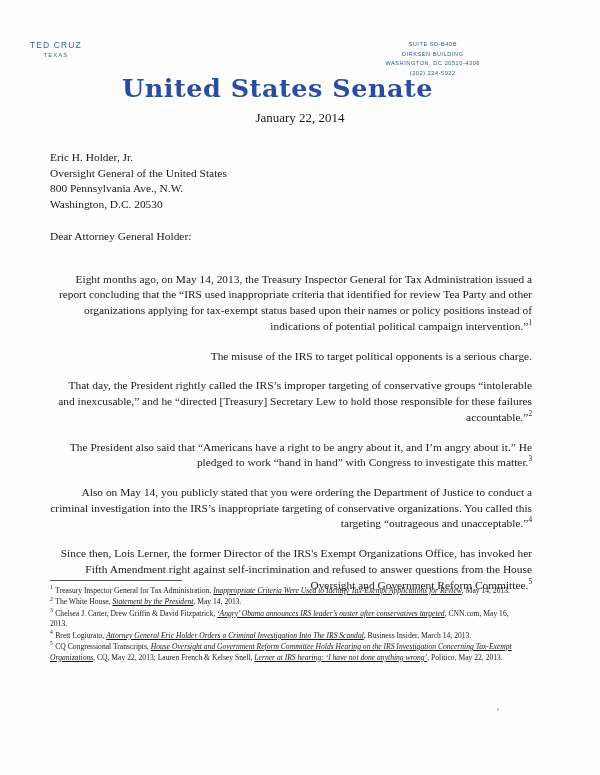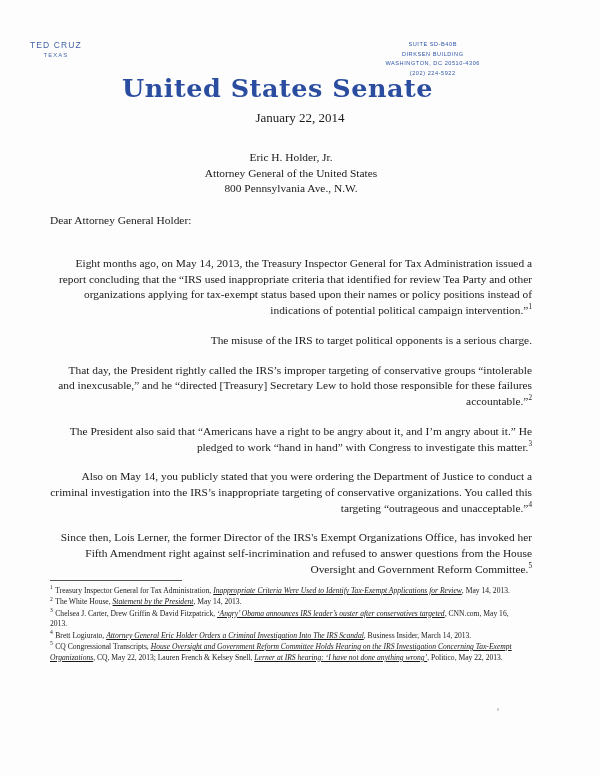--- a/index.html
+++ b/index.html
@@ -93,21 +93,20 @@
   .content {
     position: absolute;
     left: 50px;
     top: 150px;
     width: 482px;
     font-size: 11.4px;
     line-height: 1.38;
   }
   .addressee {
     margin-bottom: 16px;
-    text-align: center;
   }
   .addressee div { white-space: nowrap; }
   .salutation {
     margin-bottom: 27px;
   }
   .para {
     margin-bottom: 14px;
     text-align: right;
   }
   sup {
@@ -177,22 +176,23 @@
 
     <div class="senate-title"><span>United States Senate</span></div>
 
   </div>
 
   <div class="date-line">January 22, 2014</div>
 
   <div class="content">
     <div class="addressee">
         <div>Eric H. Holder, Jr.</div>
-        <div>Attorney General of the United States</div>
+        <div>Oversight General of the United States</div>
         <div>800 Pennsylvania Ave., N.W.</div>
+        <div>Washington, D.C. 20530</div>
       </div>
     <div class="salutation">Dear Attorney General Holder:</div>
     <div>
         <div class="para"><span>Eight months ago, on May 14, 2013, the Treasury Inspector General for Tax Administration issued a report concluding that the “IRS used inappropriate criteria that identified for review Tea Party and other organizations applying for tax-exempt status based upon their names or policy positions instead of indications of potential political campaign intervention.”</span><sup>1</sup></div>
         <div class="para"><span>The misuse of the IRS to target political opponents is a serious charge.</span></div>
         <div class="para"><span>That day, the President rightly called the IRS’s improper targeting of conservative groups “intolerable and inexcusable,” and he “directed [Treasury] Secretary Lew to hold those responsible for these failures accountable.”</span><sup>2</sup></div>
         <div class="para"><span>The President also said that “Americans have a right to be angry about it, and I’m angry about it.”  He pledged to work “hand in hand” with Congress to investigate this matter.</span><sup>3</sup></div>
         <div class="para"><span>Also on May 14, you publicly stated that you were ordering the Department of Justice to conduct a criminal investigation into the IRS’s inappropriate targeting of conservative organizations. You called this targeting “outrageous and unacceptable.”</span><sup>4</sup></div>
         <div class="para"><span>Since then, Lois Lerner, the former Director of the IRS's Exempt Organizations Office, has invoked her Fifth Amendment right against self-incrimination and refused to answer questions from the House Oversight and Government Reform Committee.</span><sup>5</sup></div>
       </div>

